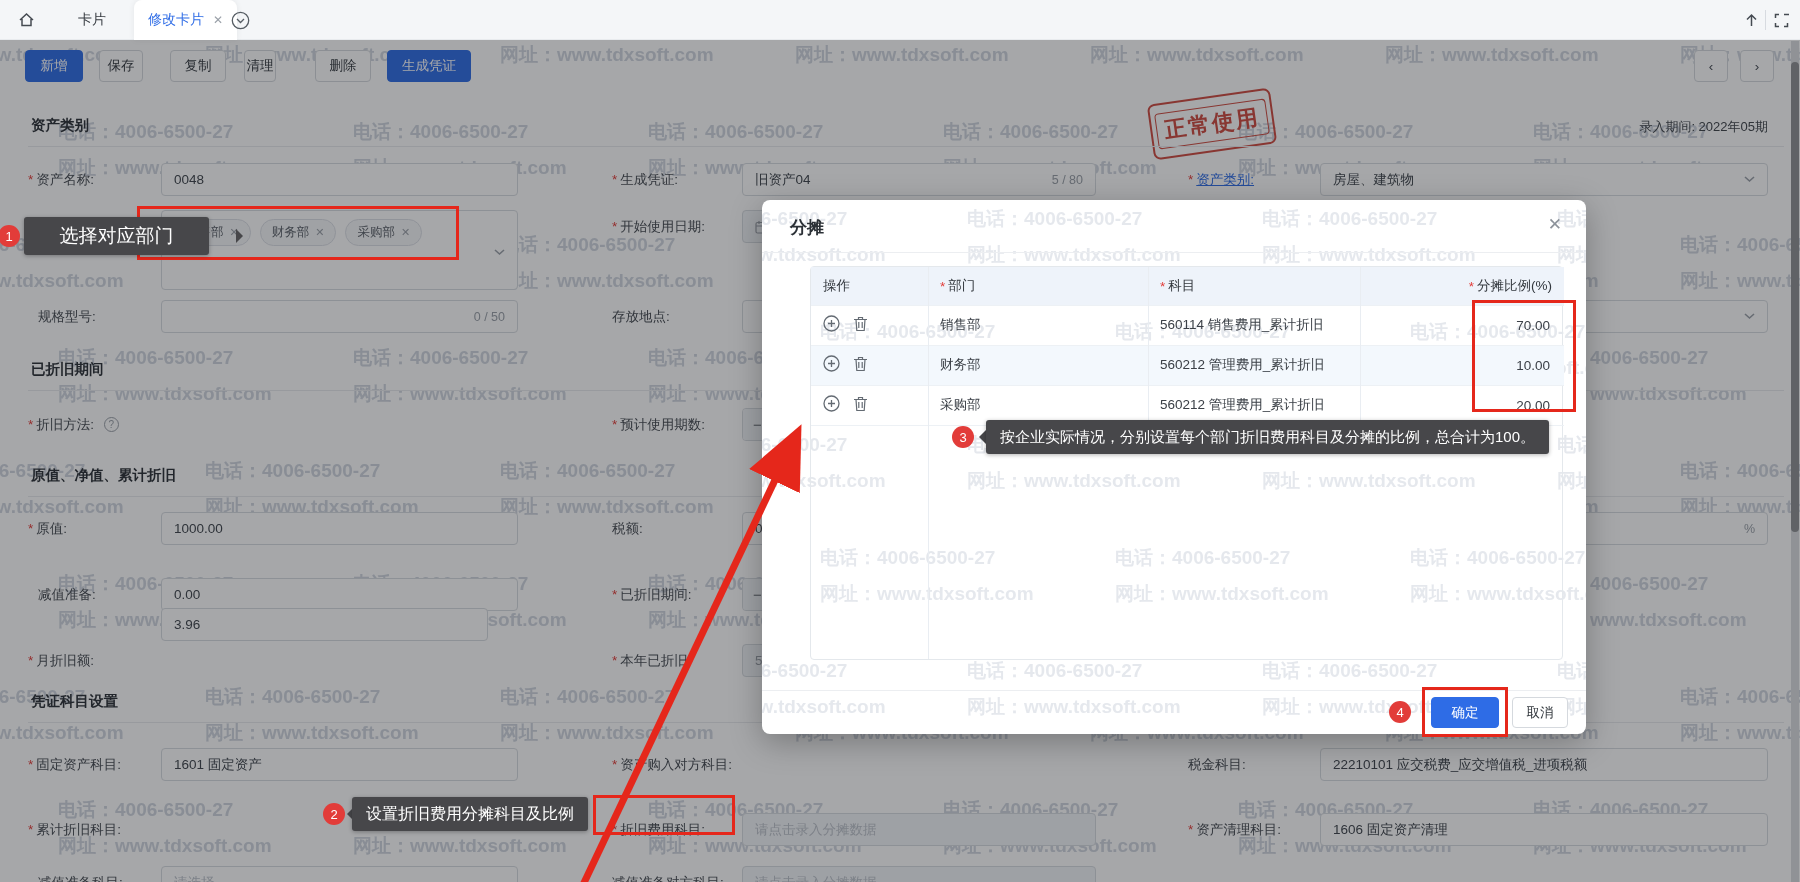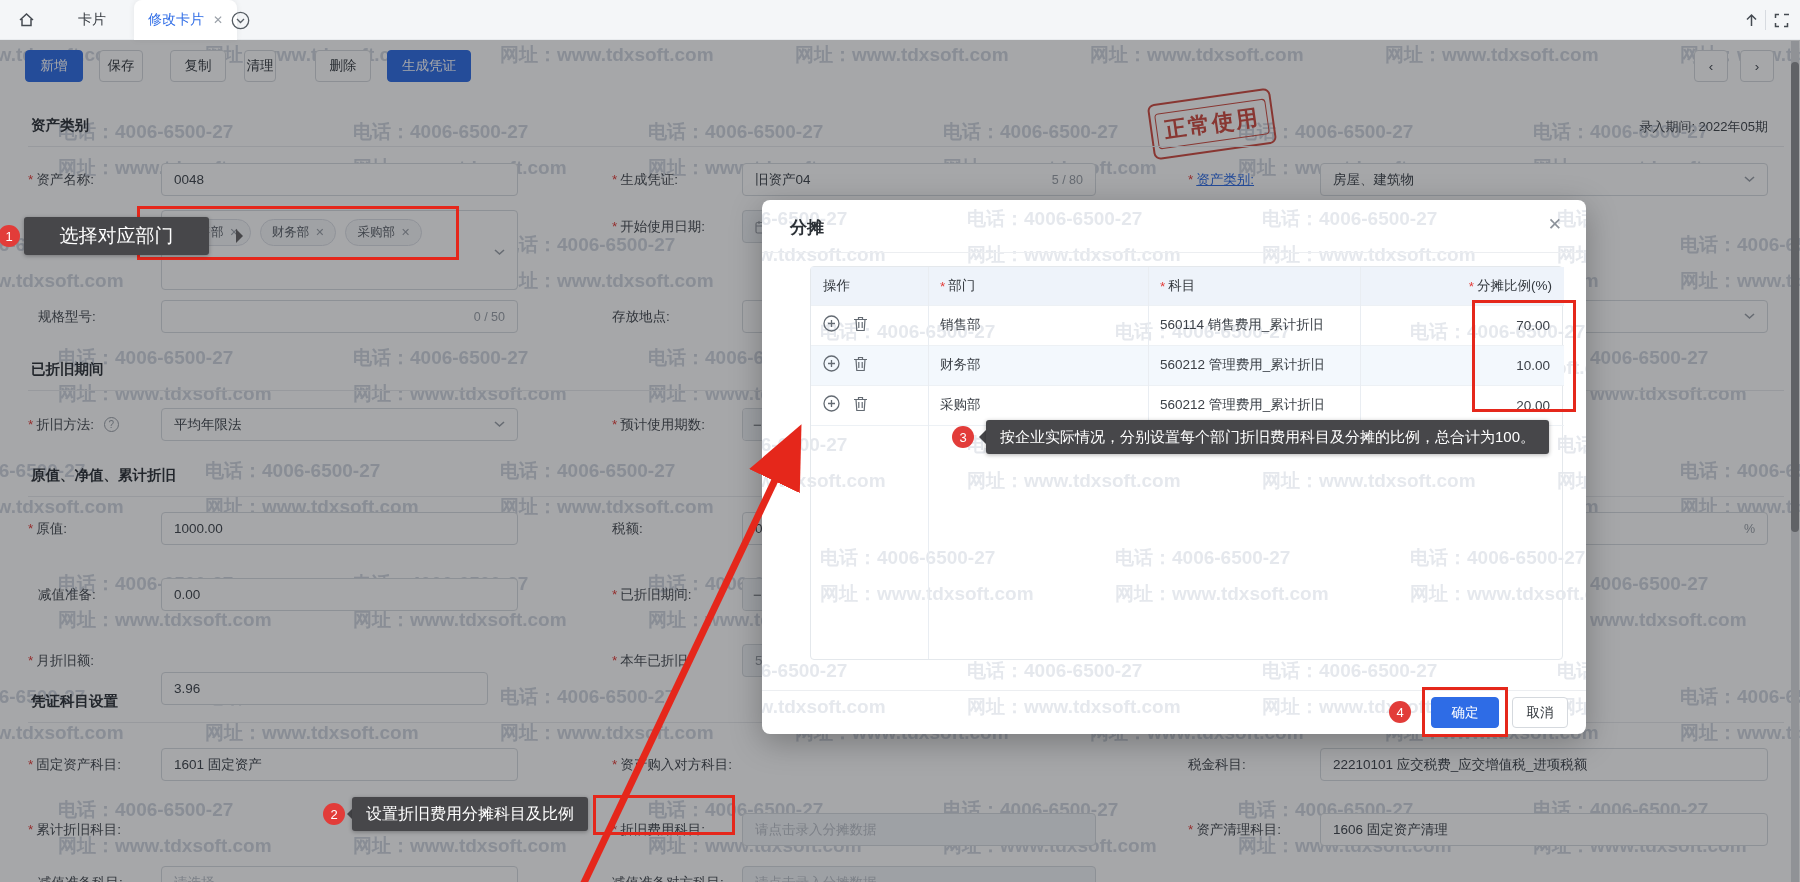--- a/index.html
+++ b/index.html
@@ -307,28 +307,20 @@
         </svg>
       </span>
   </div>
 
   <div class="sect" style="left:31px;top:360px;z-index:2">已折旧期间</div>
   <div class="shr" style="top:390px;z-index:2"></div>
 
   <div class="lbl" style="left:28px;top:408px;z-index:2"><span class="ast">*</span><span>折旧方法:</span>
     <span style="display:inline-flex;width:15px;height:15px;border:1px solid #9aa0a8;border-radius:50%;color:#9aa0a8;font-size:10px;align-items:center;justify-content:center;margin-left:6px;vertical-align:1px">?</span>
   </div>
-  <div class="fld" style="left:161px;top:408px;width:357px;z-index:2">
-      <span>平均年限法</span>
-    <span class="chev">
-        <svg width="11" height="7" viewBox="0 0 11 7">
-          <path d="M1 1l4.5 4L10 1" fill="none" stroke="#9aa0a8" stroke-width="1.6"></path>
-        </svg>
-      </span>
-  </div>
 
   <div class="lbl" style="left:612px;top:408px;z-index:2"><span class="ast">*</span><span>预计使用期数:</span></div>
   <div class="fld" style="left:742px;top:408px;width:354px;z-index:2">
     <span class="stepbox">−</span>
   </div>
 
   <div class="sect" style="left:31px;top:466px;z-index:2">原值、净值、累计折旧</div>
   <div class="shr" style="top:496px;z-index:2"></div>
 
   <div class="lbl" style="left:28px;top:512px;z-index:2"><span class="ast">*</span><span>原值:</span></div>
@@ -349,21 +341,21 @@
   <div class="fld" style="left:161px;top:578px;width:357px;z-index:2">
       <span>0.00</span>
     </div>
 
   <div class="lbl" style="left:612px;top:578px;z-index:2"><span class="ast">*</span><span>已折旧期间:</span></div>
   <div class="fld dis" style="left:742px;top:578px;width:354px;z-index:2">
     <span class="stepbox">−</span>
   </div>
 
   <div class="lbl" style="left:28px;top:644px;z-index:2"><span class="ast">*</span><span>月折旧额:</span></div>
-  <div class="fld" style="left:161px;top:672px;width:327px;z-index:2">
+  <div class="fld" style="left:161px;top:608px;width:327px;z-index:2">
       <span>3.96</span>
     </div>
 
   <div class="lbl" style="left:612px;top:644px;z-index:2"><span class="ast">*</span><span>本年已折旧:</span></div>
   <div class="fld dis" style="left:742px;top:644px;width:354px;z-index:2">
       <span>51.48</span>
     </div>
 
   <div class="sect" style="left:31px;top:692px;z-index:2">凭证科目设置</div>
   <div class="shr" style="top:722px;z-index:2"></div>

